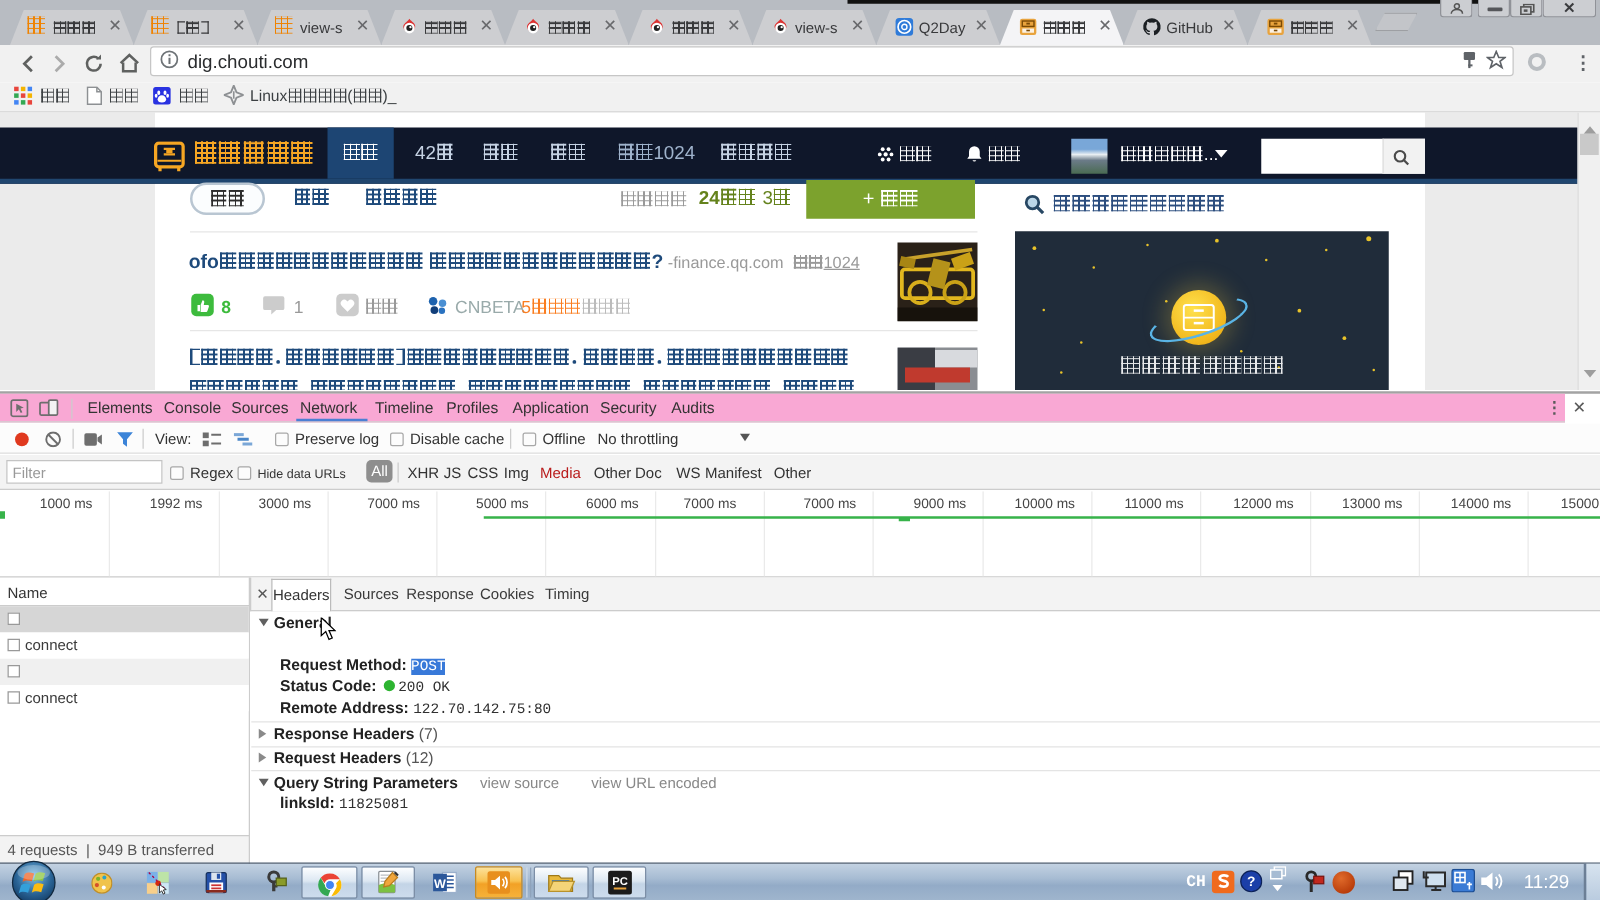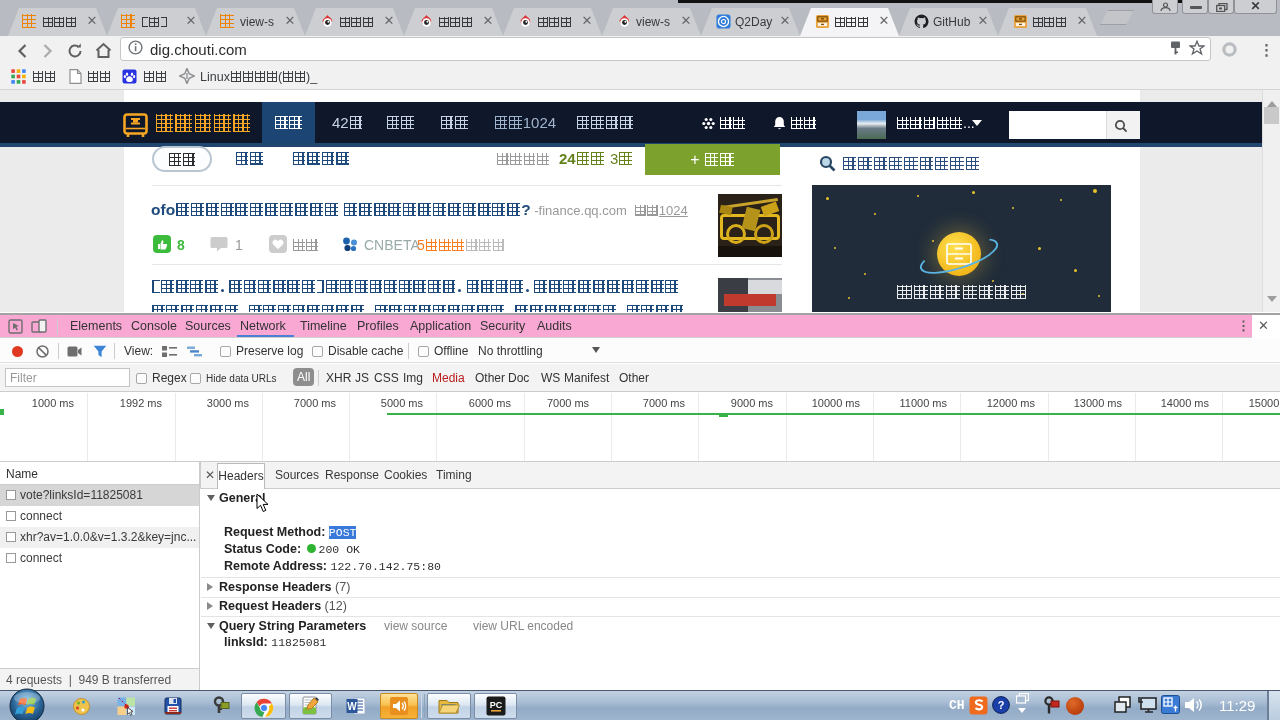--- a/index.html
+++ b/index.html
@@ -489,29 +489,27 @@
       <div class="rlab" style="left:1237px;width:60px;text-align:right">15000 ms</div>
       <div style="position:absolute;left:387px;top:20px;width:893px;height:2px;background:#37b34a"></div>
       <div style="position:absolute;left:0;top:16px;width:4px;height:6px;background:#37b34a"></div>
       <div style="position:absolute;left:719px;top:21px;width:9px;height:2.5px;background:#37b34a"></div>
     </div>
     <div id="nmcol">
       <span style="position:absolute;left:6px;top:5px;font-size:12px;color:#333">Name</span>
       <div style="position:absolute;left:0;top:22px;width:200px;height:1px;background:#ccc"></div>
       <div class="nrow" style="top:23px;background:#d6d6d6">
         <span class="nchk"></span>
-        <span class="ntxt">vote?linksId=11825081</span>
       </div>
       <div class="nrow" style="top:44px;background:#fff">
         <span class="nchk"></span>
         <span class="ntxt">connect</span>
       </div>
       <div class="nrow" style="top:65px;background:#f0f0f0">
         <span class="nchk"></span>
-        <span class="ntxt">xhr?av=1.0.0&amp;v=1.3.2&amp;key=jnc...</span>
       </div>
       <div class="nrow" style="top:86px;background:#fff">
         <span class="nchk"></span>
         <span class="ntxt">connect</span>
       </div>
     </div>
     <div id="hpanel">
       <div id="htabs">
         <span style="position:absolute;left:4px;top:6px;color:#555;font-size:12px">✕</span>
         <div style="position:absolute;left:16px;top:1px;width:48px;height:26px;background:#fff;border:1px solid #bbb;border-bottom:none;text-align:center;line-height:25px;font-size:12px;color:#333">Headers</div>

